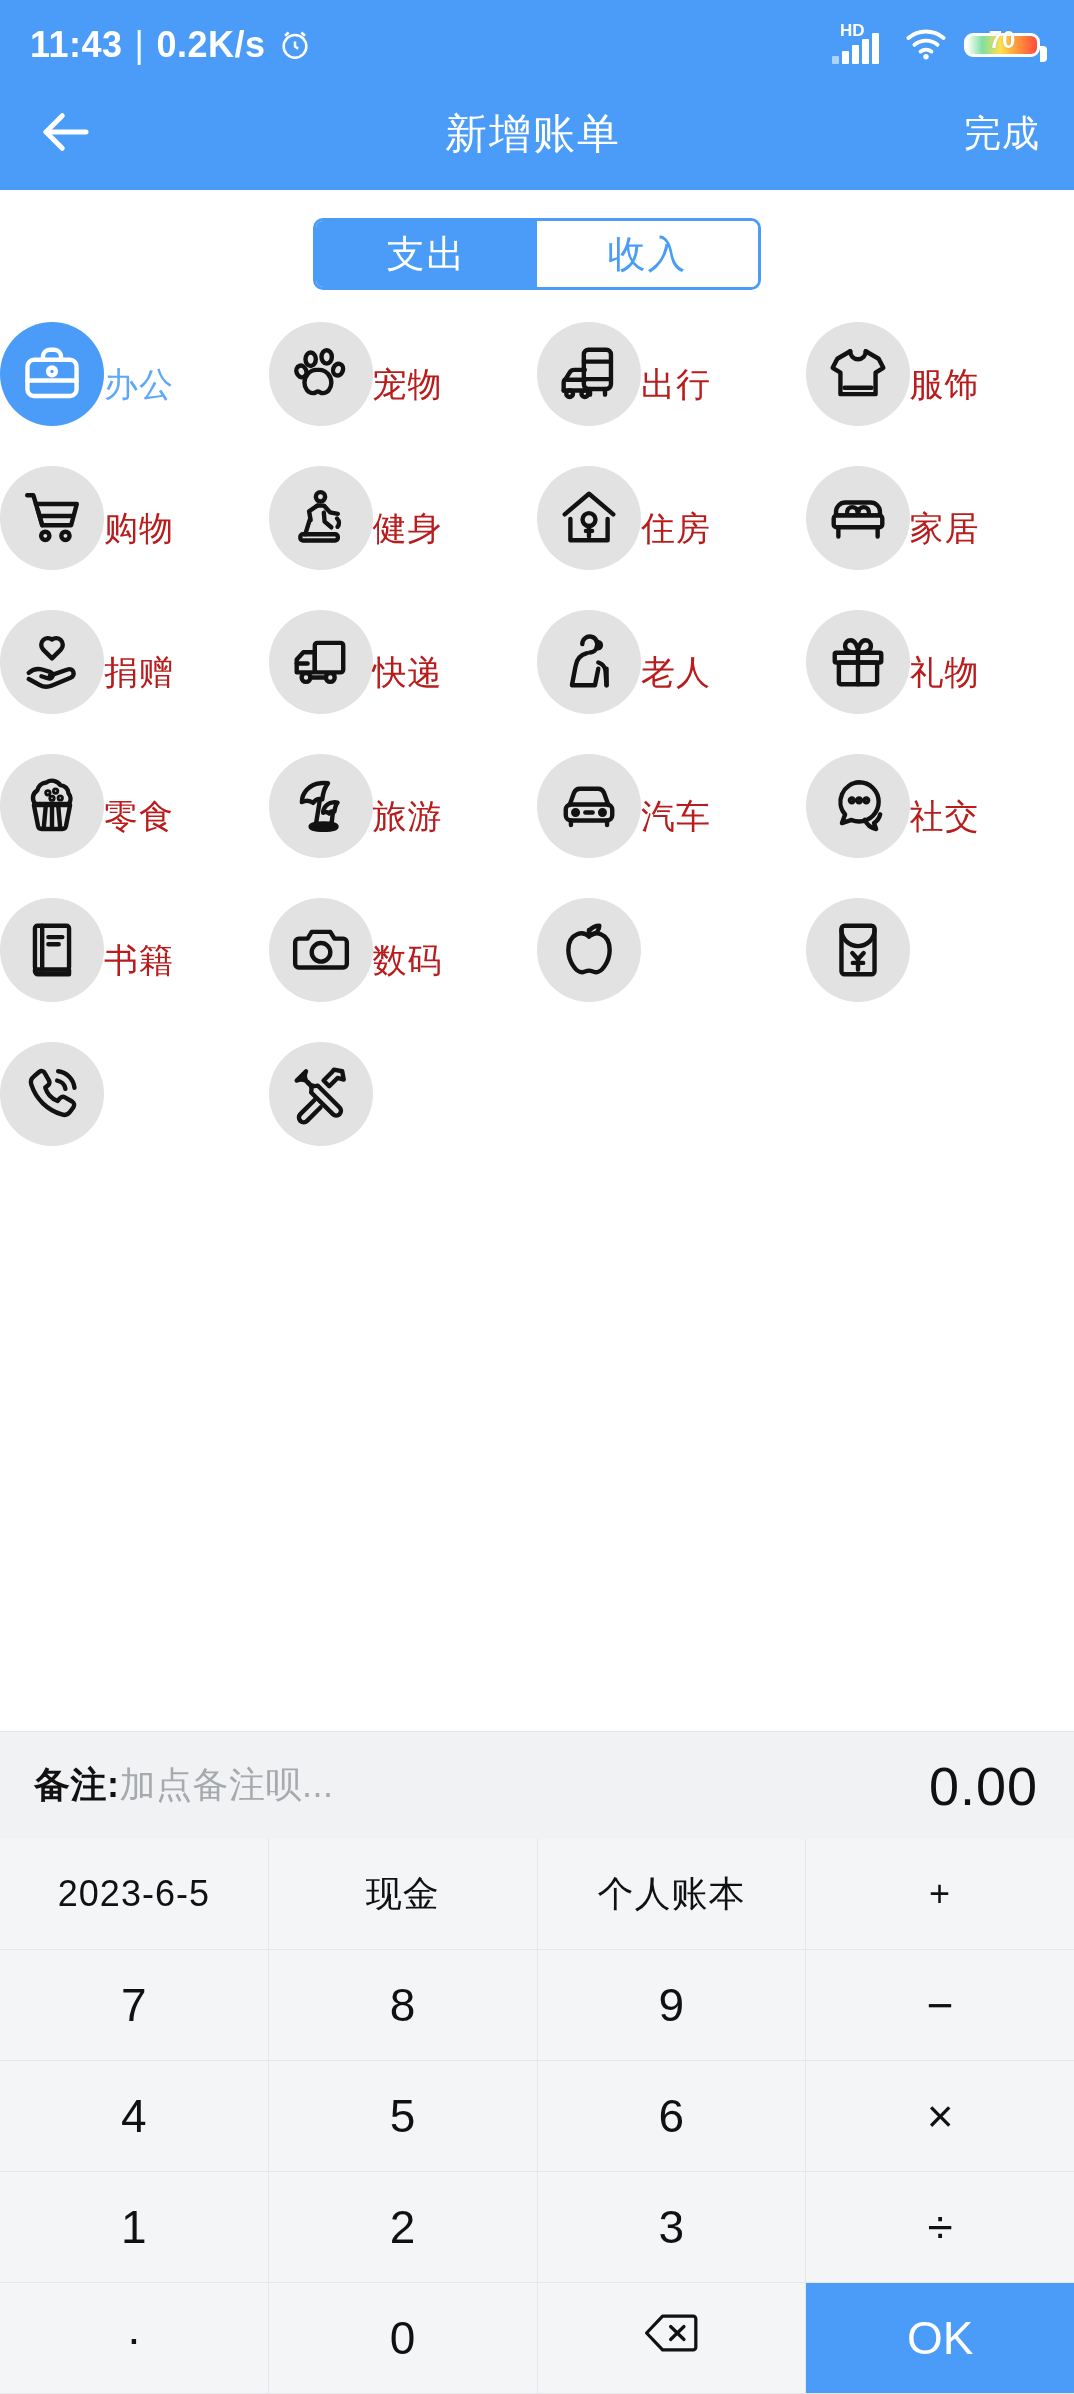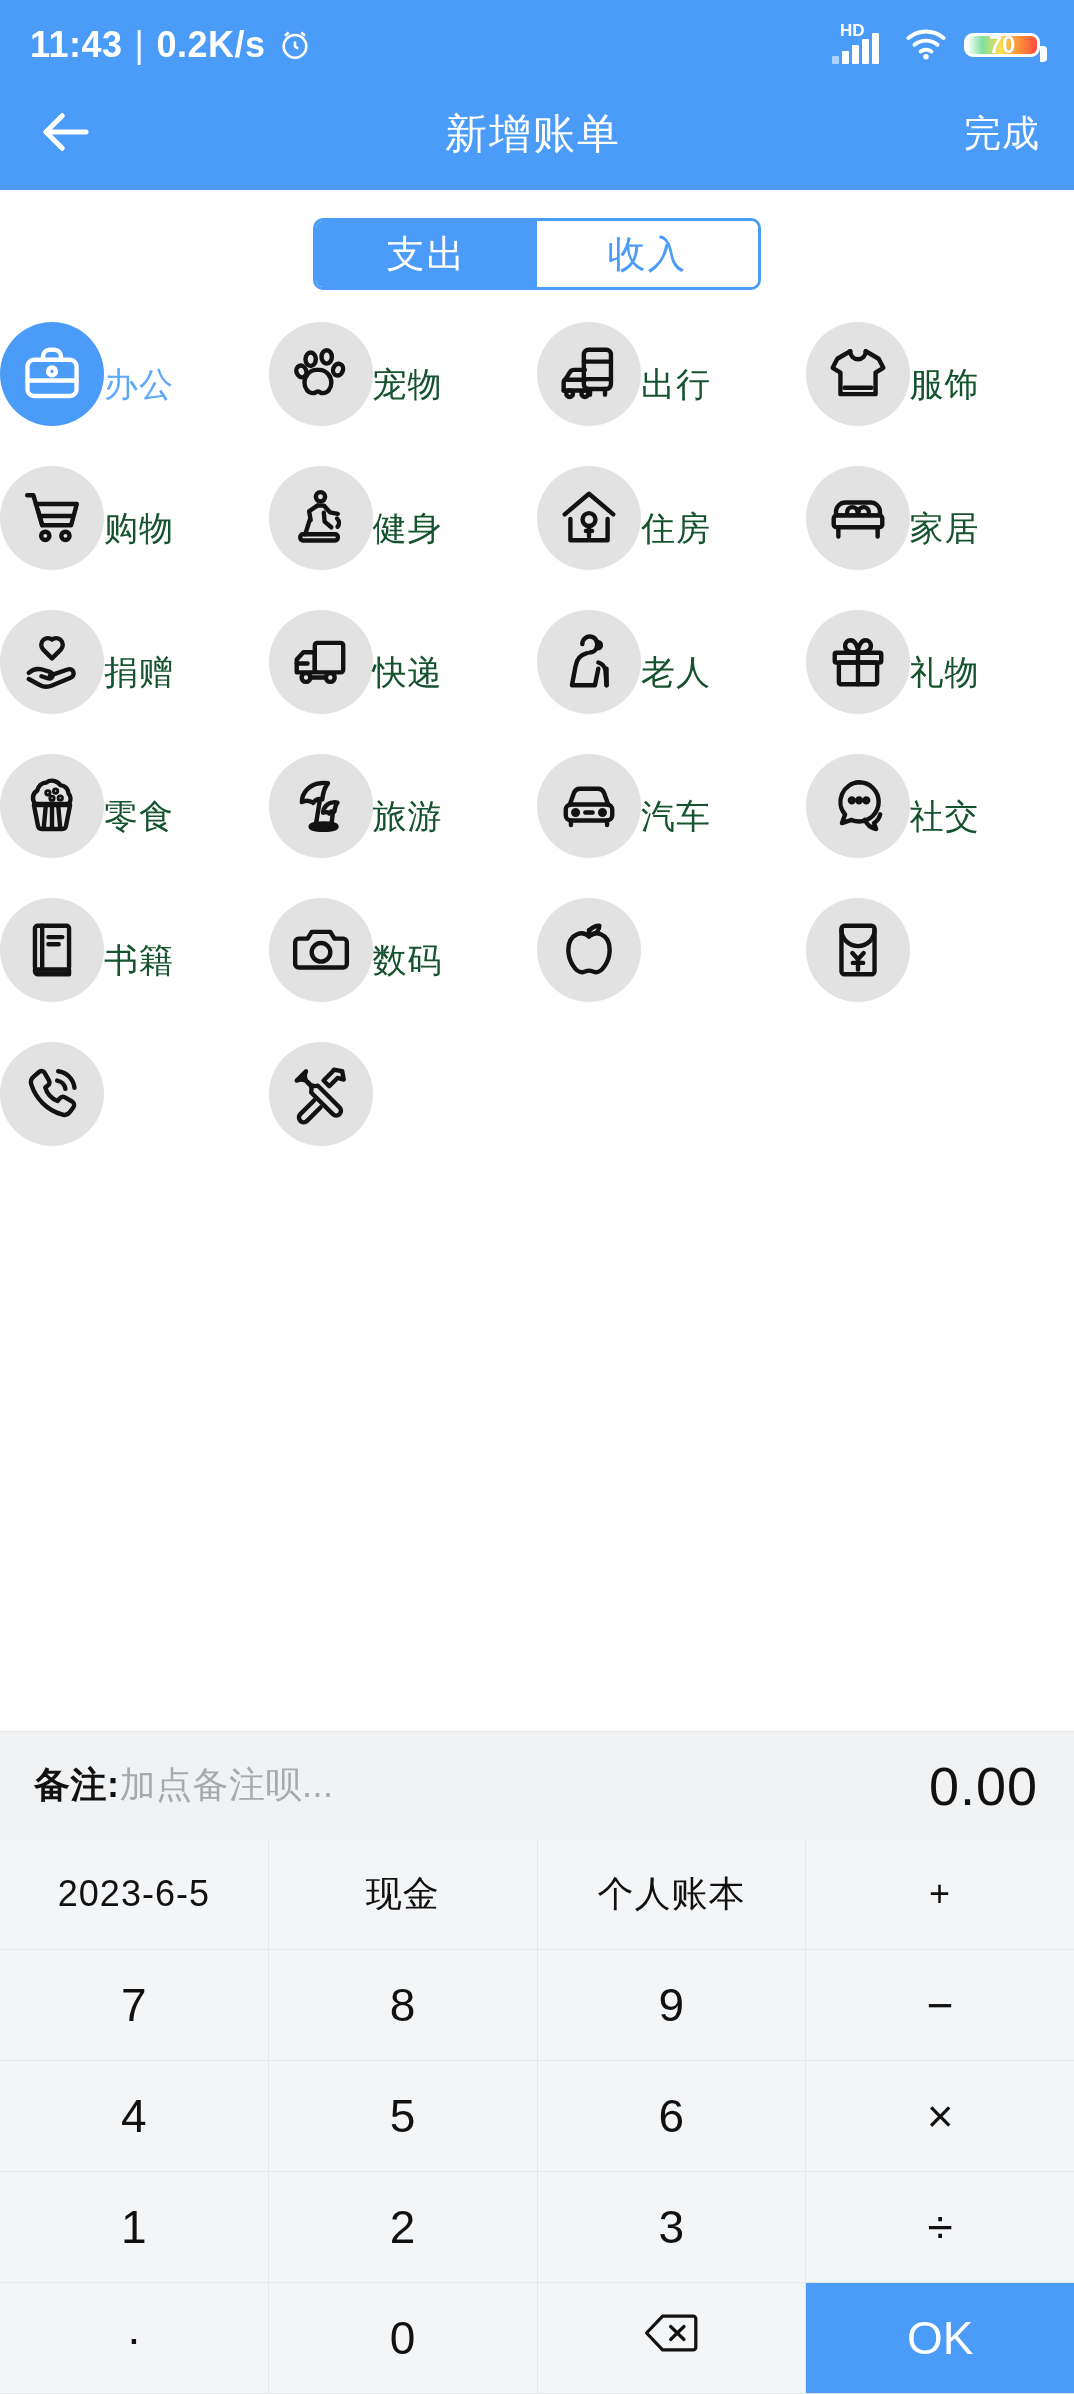--- a/index.html
+++ b/index.html
@@ -37,21 +37,21 @@
   .bars i { display:block; width: 7px; background: #fff; border-radius: 1px; }
   .bars i:nth-child(1){ height: 8px; opacity: .55; }
   .bars i:nth-child(2){ height: 13px; }
   .bars i:nth-child(3){ height: 19px; }
   .bars i:nth-child(4){ height: 25px; }
   .bars i:nth-child(5){ height: 31px; }
 
   
   .battery {
     width: 76px; height: 24px; border: 3px solid #fff; border-radius: 9px;
-    position: relative; display:flex; align-items:center; justify-content:center;
+    position: relative; display:flex; align-items:flex-end; justify-content:center;
     background: linear-gradient(90deg,#ffffff 0%, #7fe0a0 22%, #ffe14d 48%, #ff9d3b 70%, #ff4a3d 100%);
     overflow: visible;
   }
   .battery::after {
     content:""; position:absolute; right:-10px; top:10px; width:7px; height:16px;
     background:#fff; border-radius: 0 4px 4px 0;
   }
   .battery span { font-size: 24px; font-weight: bold; color: #fff; position: relative; z-index: 2;
     text-shadow: 0 0 2px rgba(0,0,0,.18); }
 
@@ -91,21 +91,21 @@
   .cat-circle {
     width: 104px; height: 104px; border-radius: 50%;
     background: #e2e2e2;
     display: flex; align-items: center; justify-content: center;
   }
   .cat-item.selected .cat-circle { background: #4b9cf8; }
   .cat-circle svg { width: 62px; height: 62px; display: block; }
   .cat-circle svg * { stroke: #121212; }
   .cat-item.selected .cat-circle svg * { stroke: #ffffff; }
   .cat-label {
-    margin-top: 22px; font-size: 34px; color: #14532d; letter-spacing: 1px;
+    margin-top: 22px; font-size: 34px; color: #b91c1c; letter-spacing: 1px;
     font-weight: 500;
   }
   .cat-item.selected .cat-label { color: #5ea8f9; }
 
   
   .note-bar {
     flex: 0 0 auto; height: 108px; background: #f1f2f4;
     display: flex; align-items: center; justify-content: space-between;
     padding: 0 36px 0 34px;
     border-top: 1px solid #e4e5e7;

